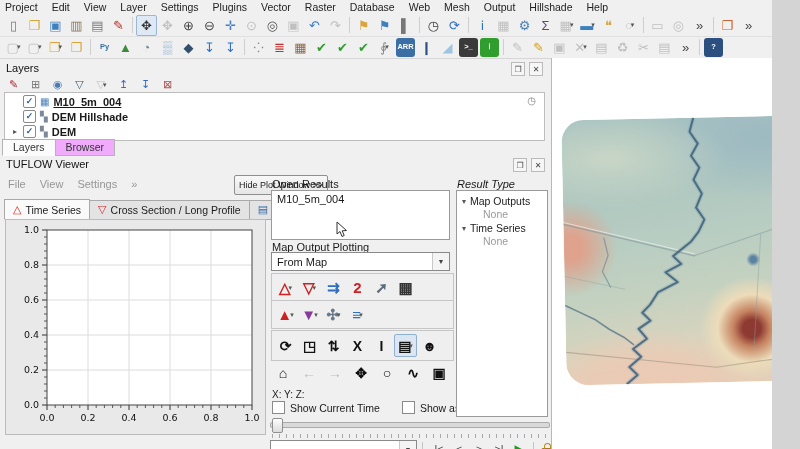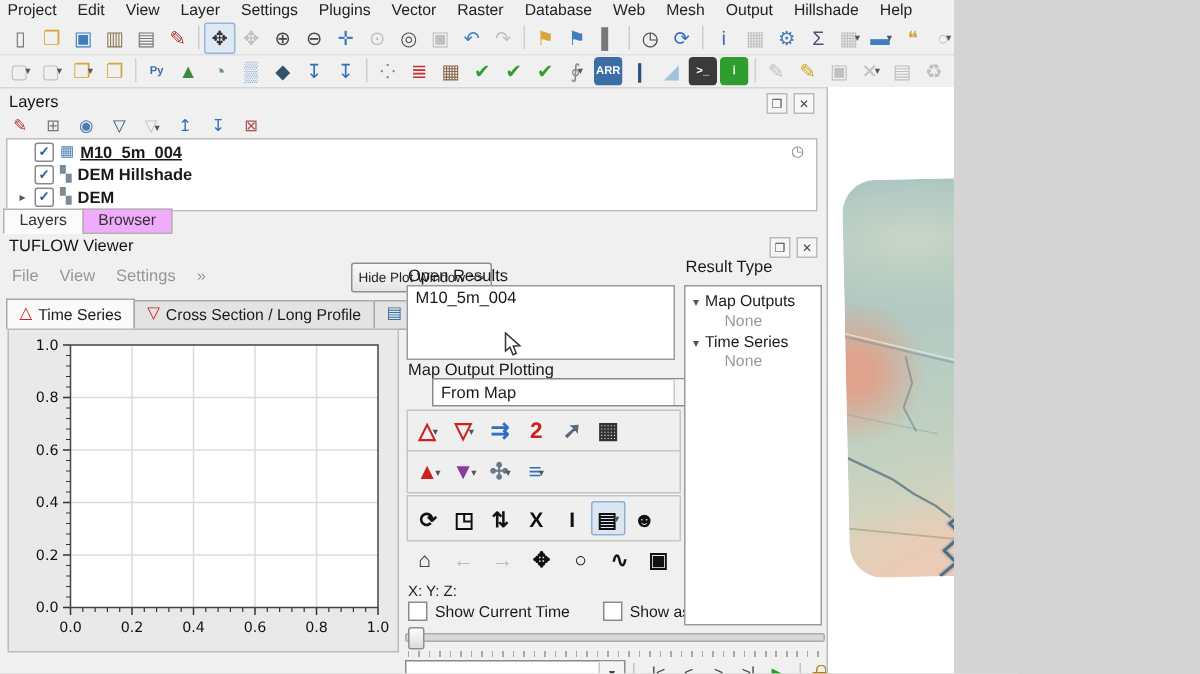--- a/index.html
+++ b/index.html
@@ -1,16 +1,16 @@
 <!DOCTYPE html>
 <html><head>
 <meta charset="utf-8">
 <style>
   html,body{margin:0;padding:0;background:#d4d4d4;}
-  .app{position:relative;width:636px;height:449px;background:#f0f0f0;font-family:"Liberation Sans",sans-serif;font-size:11px;color:#1a1a1a;overflow:hidden;}
+  .app{position:relative;width:772px;height:449px;background:#f0f0f0;font-family:"Liberation Sans",sans-serif;font-size:11px;color:#1a1a1a;overflow:hidden;}
   
   .menubar{position:absolute;left:0;top:0;width:100%;height:14px;display:flex;align-items:center;padding-left:5px;gap:14px;font-size:10.5px;color:#222;}
   .mitem{cursor:default;}
   
   .tbar{position:absolute;left:0;width:100%;height:22px;display:flex;align-items:center;padding-left:3px;border-bottom:1px solid #e0e0e0;}
   .tbar1{top:14px;} .tbar2{top:36px;border-bottom:1px solid #d6d6d6;}
   .tbtn{width:19px;height:19px;display:inline-flex;align-items:center;justify-content:center;border:1px solid transparent;border-radius:2px;flex:none;}
   .tbtn .g{font-size:13px;line-height:1;}
   .tbtn .g.txt{font-size:7.5px;font-weight:bold;letter-spacing:0;}
   .tbtn .dd{font-size:7px;color:#555;margin-left:-2px;}
@@ -512,21 +512,21 @@
 
     <div class="flabel" style="left:272px;top:22px;">Open Results</div>
     <div class="listbox" id="openresults">
         <div class="item">M10_5m_004</div>
       <svg class="cursor" width="12" height="17">
         <polygon points="1,1 1,13 4,10.5 6,15.5 8.2,14.5 6.2,9.8 10.5,9.5" fill="#fff" stroke="#333" stroke-width="1"></polygon>
       </svg>
     </div>
 
     <div class="flabel" style="left:272px;top:85px;">Map Output Plotting</div>
-    <div class="combo" style="left:288px;top:96px;width:177px;height:17px;gap:13px;">
+    <div class="combo" style="left:271px;top:96px;width:177px;height:17px;gap:13px;">
       <span class="val">From Map</span>
       <span class="cbtn">▼</span>
     </div>
 
     <div class="gframe" style="top:117px;height:25px;" id="ptb1">
         <span class="tbtn">
           <span class="g" style="color: rgb(204, 34, 34);">△</span>
           <span class="dd">▾</span>
         </span>
         <span class="tbtn">
@@ -642,21 +642,21 @@
           <span class="pbtn">&gt;</span>
           <span class="pbtn">&gt;|</span>
           <span class="pbtn" style="color: rgb(29, 158, 29); font-size: 12px;">▶</span>
         </span>
       <span class="vsep"></span>
       <span class="lockw">
           <span class="lockbody"></span>
         </span>
     </div>
 
-    <div class="flabel" style="left:457px;top:16px;">Result Type</div>
+    <div class="flabel" style="left:457px;top:22px;font-style:italic;">Result Type</div>
     <div class="rtbox" id="rtbox">
         <div class="tnode">
           <span class="arr">▾</span>
           <span>Map Outputs</span>
         </div>
         <div class="tchild">None</div>
         <div class="tnode">
           <span class="arr">▾</span>
           <span>Time Series</span>
         </div>

